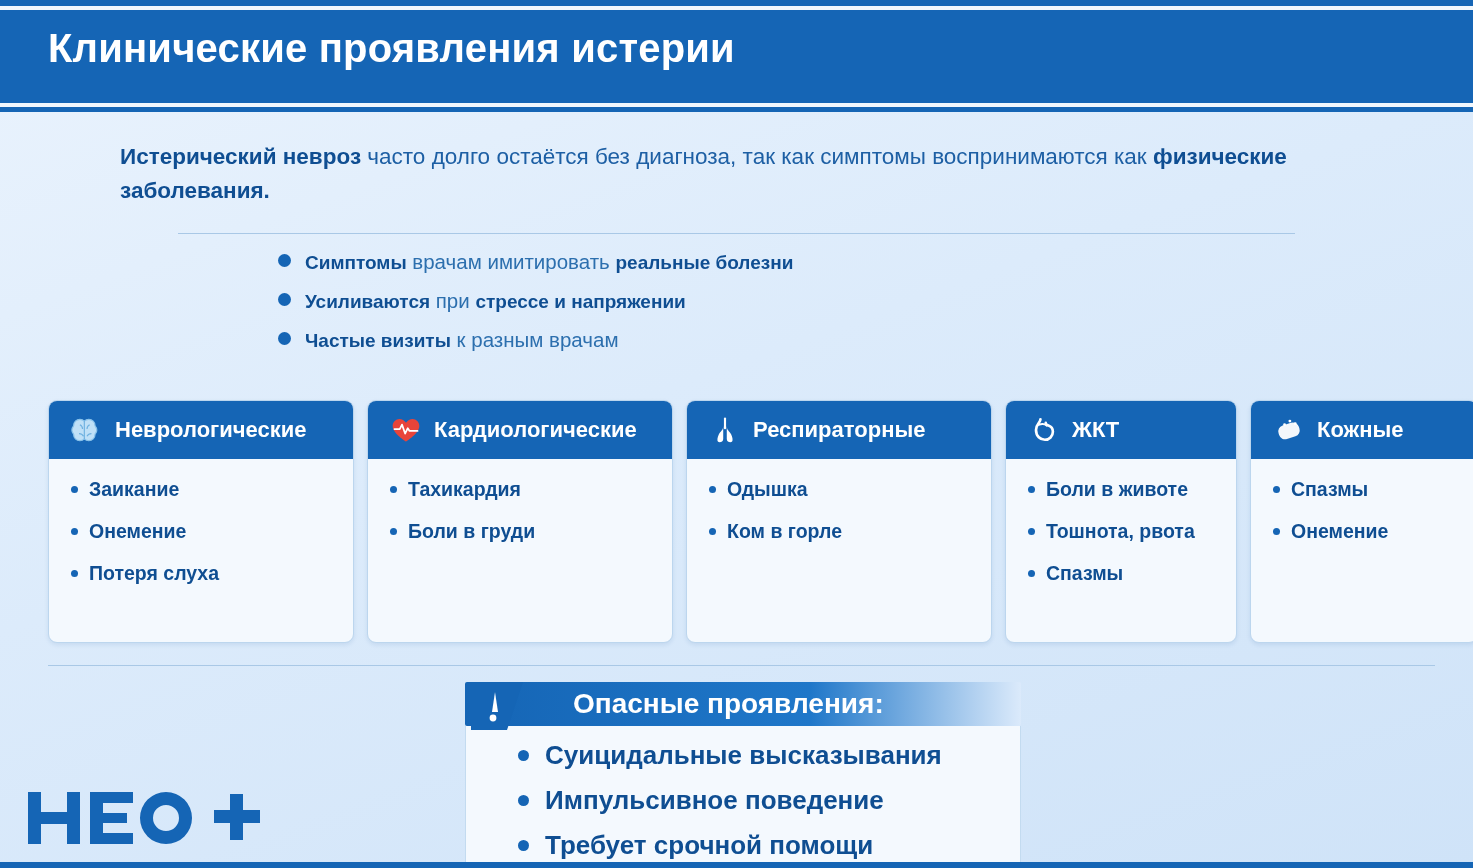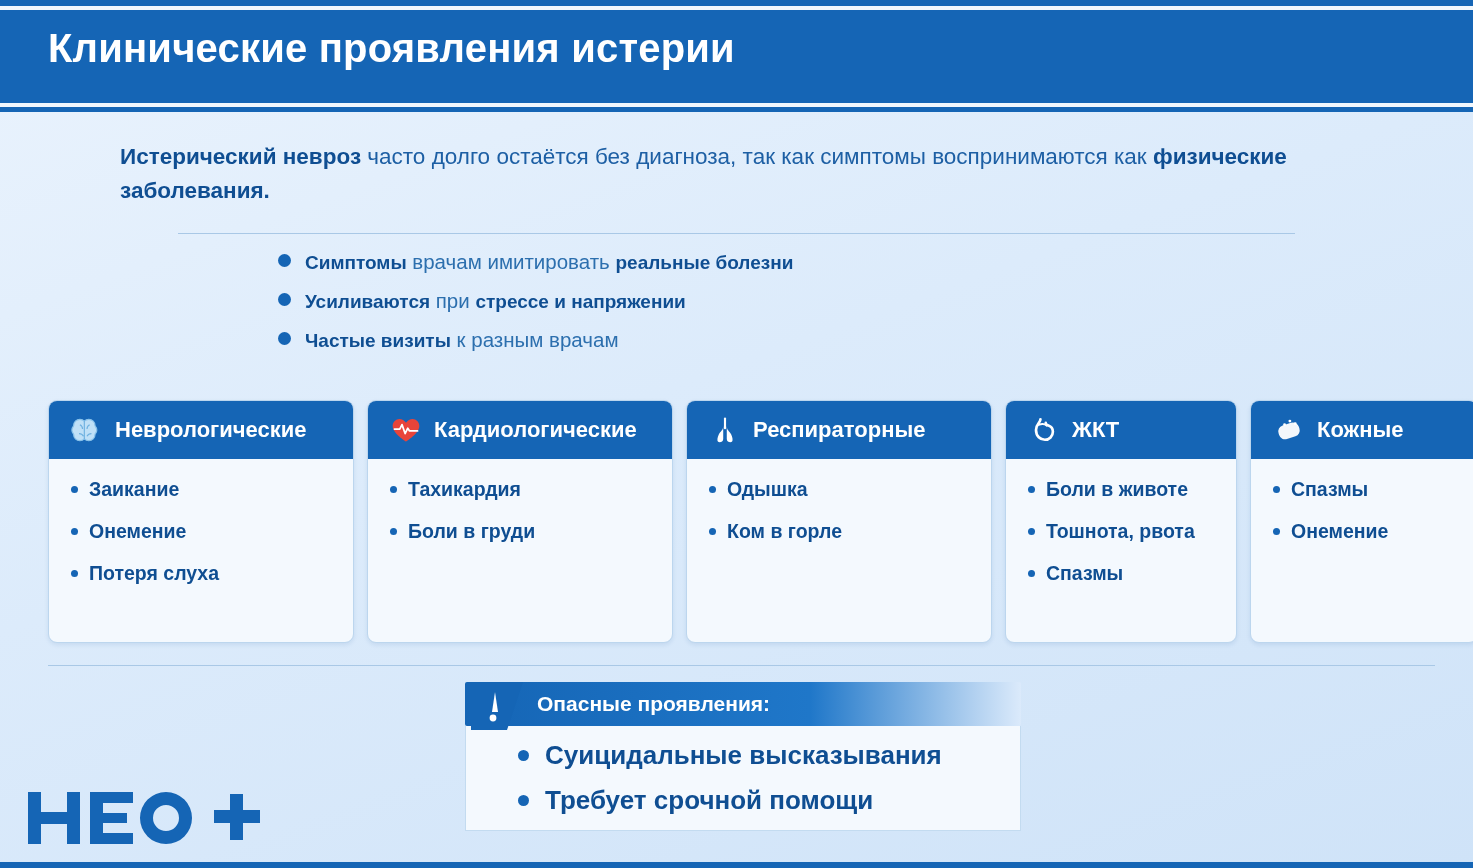--- a/index.html
+++ b/index.html
@@ -106,21 +106,21 @@
   .warning {
     position: absolute; left: 465px; top: 682px; width: 556px;
   }
   .warn-head {
     height: 44px;
     background: linear-gradient(90deg, #1565b5 0%, #1f77c9 62%, #dbeafb 100%);
     display: flex; align-items: center;
     padding-left: 72px;
     border-radius: 2px;
   }
-  .warn-head-title { color: #fff; font-size: 21px; font-weight: bold; }
+  .warn-head-title { color: #fff; font-size: 28px; font-weight: bold; margin-left: 36px; }
   .warn-badge {
     position: absolute; left: 0px; top: -4px; width: 72px; height: 56px;
   }
   .warn-body {
     background: #f4f9fe;
     border: 1px solid #c3dbf0; border-top: none;
     padding: 14px 0 14px 0;
     width: 556px;
   }
   .warn-item {
@@ -303,20 +303,24 @@
   </div>
   <svg class="warn-badge" viewBox="0 0 72 56">
     <path d="M6 4 h52 l-16 48 h-36 z" fill="#1565b5"></path>
     <path d="M30 14 l-3 20 h6 l-3 -20z" fill="#ffffff"></path>
     <circle cx="28" cy="40" r="3.4" fill="#ffffff"></circle>
   </svg>
   <div class="warn-body">
     <div class="warn-item">
         <span class="dot"></span>
         <span>Суицидальные высказывания</span>
+      </div>
+    <div class="warn-item">
+        <span class="dot"></span>
+        <span>Импульсивное поведение</span>
       </div>
     <div class="warn-item">
         <span class="dot"></span>
         <span>Требует срочной помощи</span>
       </div>
   </div>
 </div>
 
 <svg class="logo" viewBox="0 0 240 64">
   <g fill="#1565b5">

